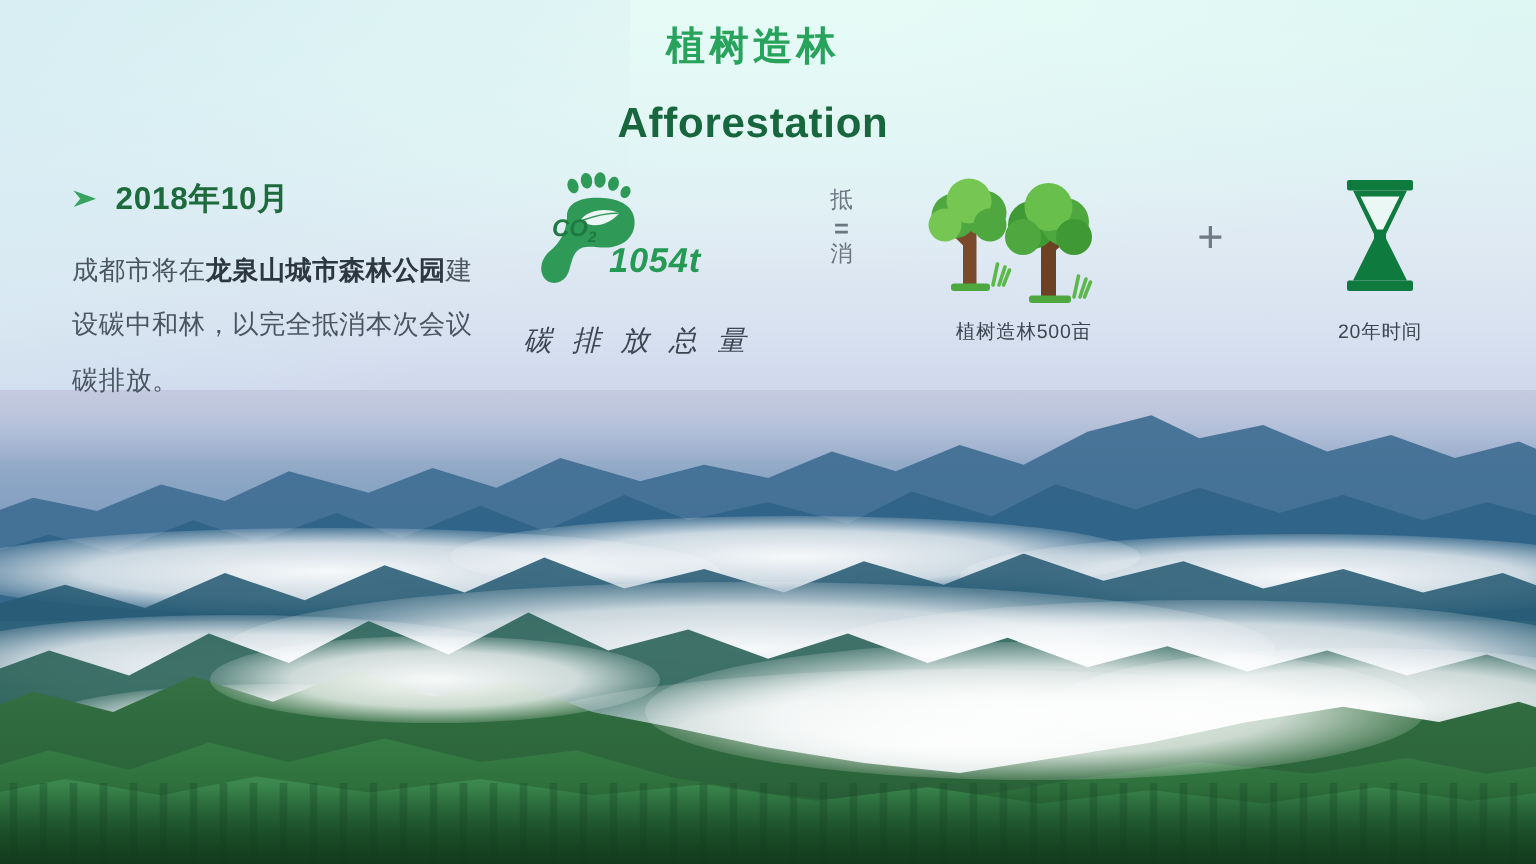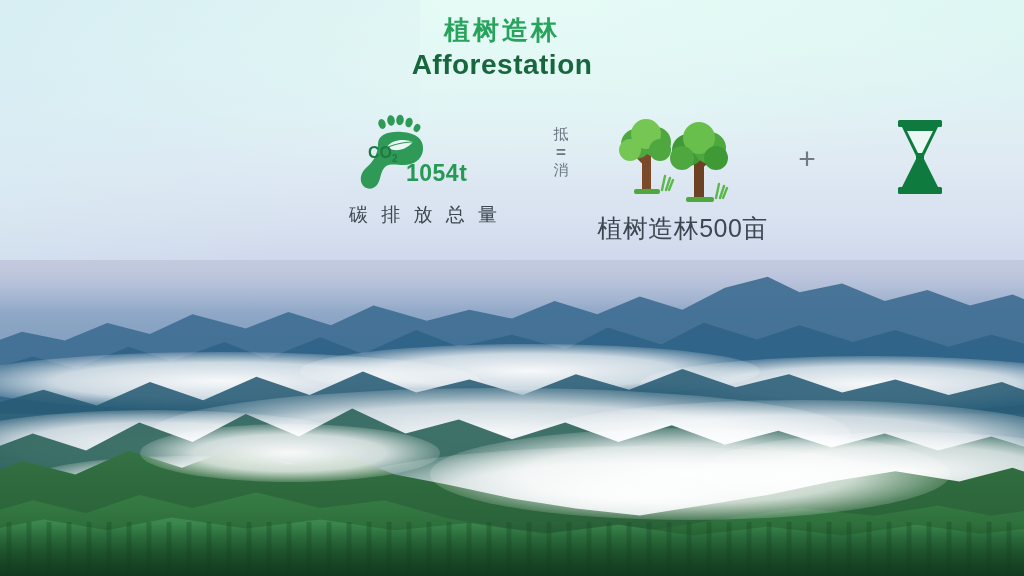--- a/index.html
+++ b/index.html
@@ -148,21 +148,21 @@
     color: #27a35c;
     letter-spacing: 3px;
     line-height: 1.15;
   }
   .title-en {
     font-size: 28px;
     font-weight: bold;
     color: #17663d;
     letter-spacing: .5px;
     line-height: 1.2;
-    margin-top: 2px;
+    margin-top: 19px;
   }
 
   
   .left-col {
     position: absolute;
     left: 48px; top: 118px;
     width: 268px;
     z-index: 6;
   }
   .date-row {
@@ -213,49 +213,50 @@
     white-space: nowrap;
   }
   .item-caption-en {
     font-size: 12.5px;
     color: #5b6672;
     letter-spacing: .2px;
     margin-top: 1px;
     white-space: nowrap;
   }
   .plain-caption {
-    font-size: 25px;
+    font-size: 13px;
     color: #3c4752;
     letter-spacing: .5px;
     white-space: nowrap;
   }
 
   
   #item-carbon { left: 0px; top: 0px; width: 190px; }
   .carbon-art {
     position: relative;
     height: 86px;
+    font-style: italic;
   }
   .carbon-value {
     position: absolute;
     left: 76px; top: 48px;
     font-size: 23px;
     font-weight: bold;
     color: #259a55;
     letter-spacing: .5px;
   }
   .co2-label {
     position: absolute;
     left: 38px; top: 32px;
     font-size: 16px;
     font-weight: bold;
     color: #1f7a42;
   }
   .co2-label sub { font-size: 10px; }
-  .carbon-captions { margin-top: 4px; }
+  .carbon-captions { margin-top: 16px; font-style: italic; }
 
   
   #op-equals { left: 196px; top: 14px; width: 70px; }
   .op-stack {
     display: flex;
     flex-direction: column;
     align-items: center;
     color: #6b7681;
     font-size: 15px;
     line-height: 1.12;
@@ -324,20 +325,33 @@
     <div class="fg fg-3"></div>
     <div class="tree-line"></div>
     <div class="fg-dark"></div>
   </div>
 
   <div class="title-block">
     <div class="title-cn">植树造林</div>
     <div class="title-en">Afforestation</div>
   </div>
 
+  <div class="left-col">
+    <div class="date-row">
+      <span class="arrow-bullet">
+        <svg width="17" height="13" viewBox="0 0 17 13" aria-hidden="true">
+          <path d="M1 1 L16 6.5 L1 12 L5.5 6.5 Z" fill="#38a35f"></path>
+        </svg>
+      </span>
+      <span class="date-text">2018年10月</span>
+    </div>
+    <div class="body-text">
+      <span>成都市将在</span><b>龙泉山城市</b><b>森林公园</b><span>建设碳中和林，以完全抵消本次会议碳排放。</span>
+    </div>
+  </div>
 
   <div class="items">
 
     <div class="item" id="item-carbon">
       <div class="carbon-art">
         <svg width="190" height="86" viewBox="0 0 190 86" aria-hidden="true">
           <g transform="translate(30,2)">
 
             <ellipse cx="22" cy="10" rx="3.6" ry="5" fill="#2f9a58" transform="rotate(-18 22 10)"></ellipse>
             <ellipse cx="31" cy="6.5" rx="3.8" ry="5.2" fill="#2f9a58" transform="rotate(-8 31 6.5)"></ellipse>
@@ -411,16 +425,19 @@
           <g transform="translate(68,8)">
             <rect x="0" y="0" width="44" height="7" rx="1.5" fill="#0f7a3d"></rect>
             <rect x="0" y="67" width="44" height="7" rx="1.5" fill="#0f7a3d"></rect>
             <path d="M4 7 L40 7 L26 36 L26 39 L40 67 L4 67 L18 39 L18 36 Z" fill="#0f7a3d"></path>
             <path d="M9 11 L35 11 L24 33 L20 33 Z" fill="#eaf7f5"></path>
             <path d="M21 42 L23 42 L33 63 L11 63 Z" fill="#0f7a3d"></path>
             <path d="M12 62 L32 62 L35 64 L9 64 Z" fill="#0f7a3d"></path>
           </g>
         </svg>
       </div>
+      <div class="time-caption">
+        <div class="plain-caption">20年时间</div>
+      </div>
     </div>
 
   </div>
 </div>
 
 </body></html>

